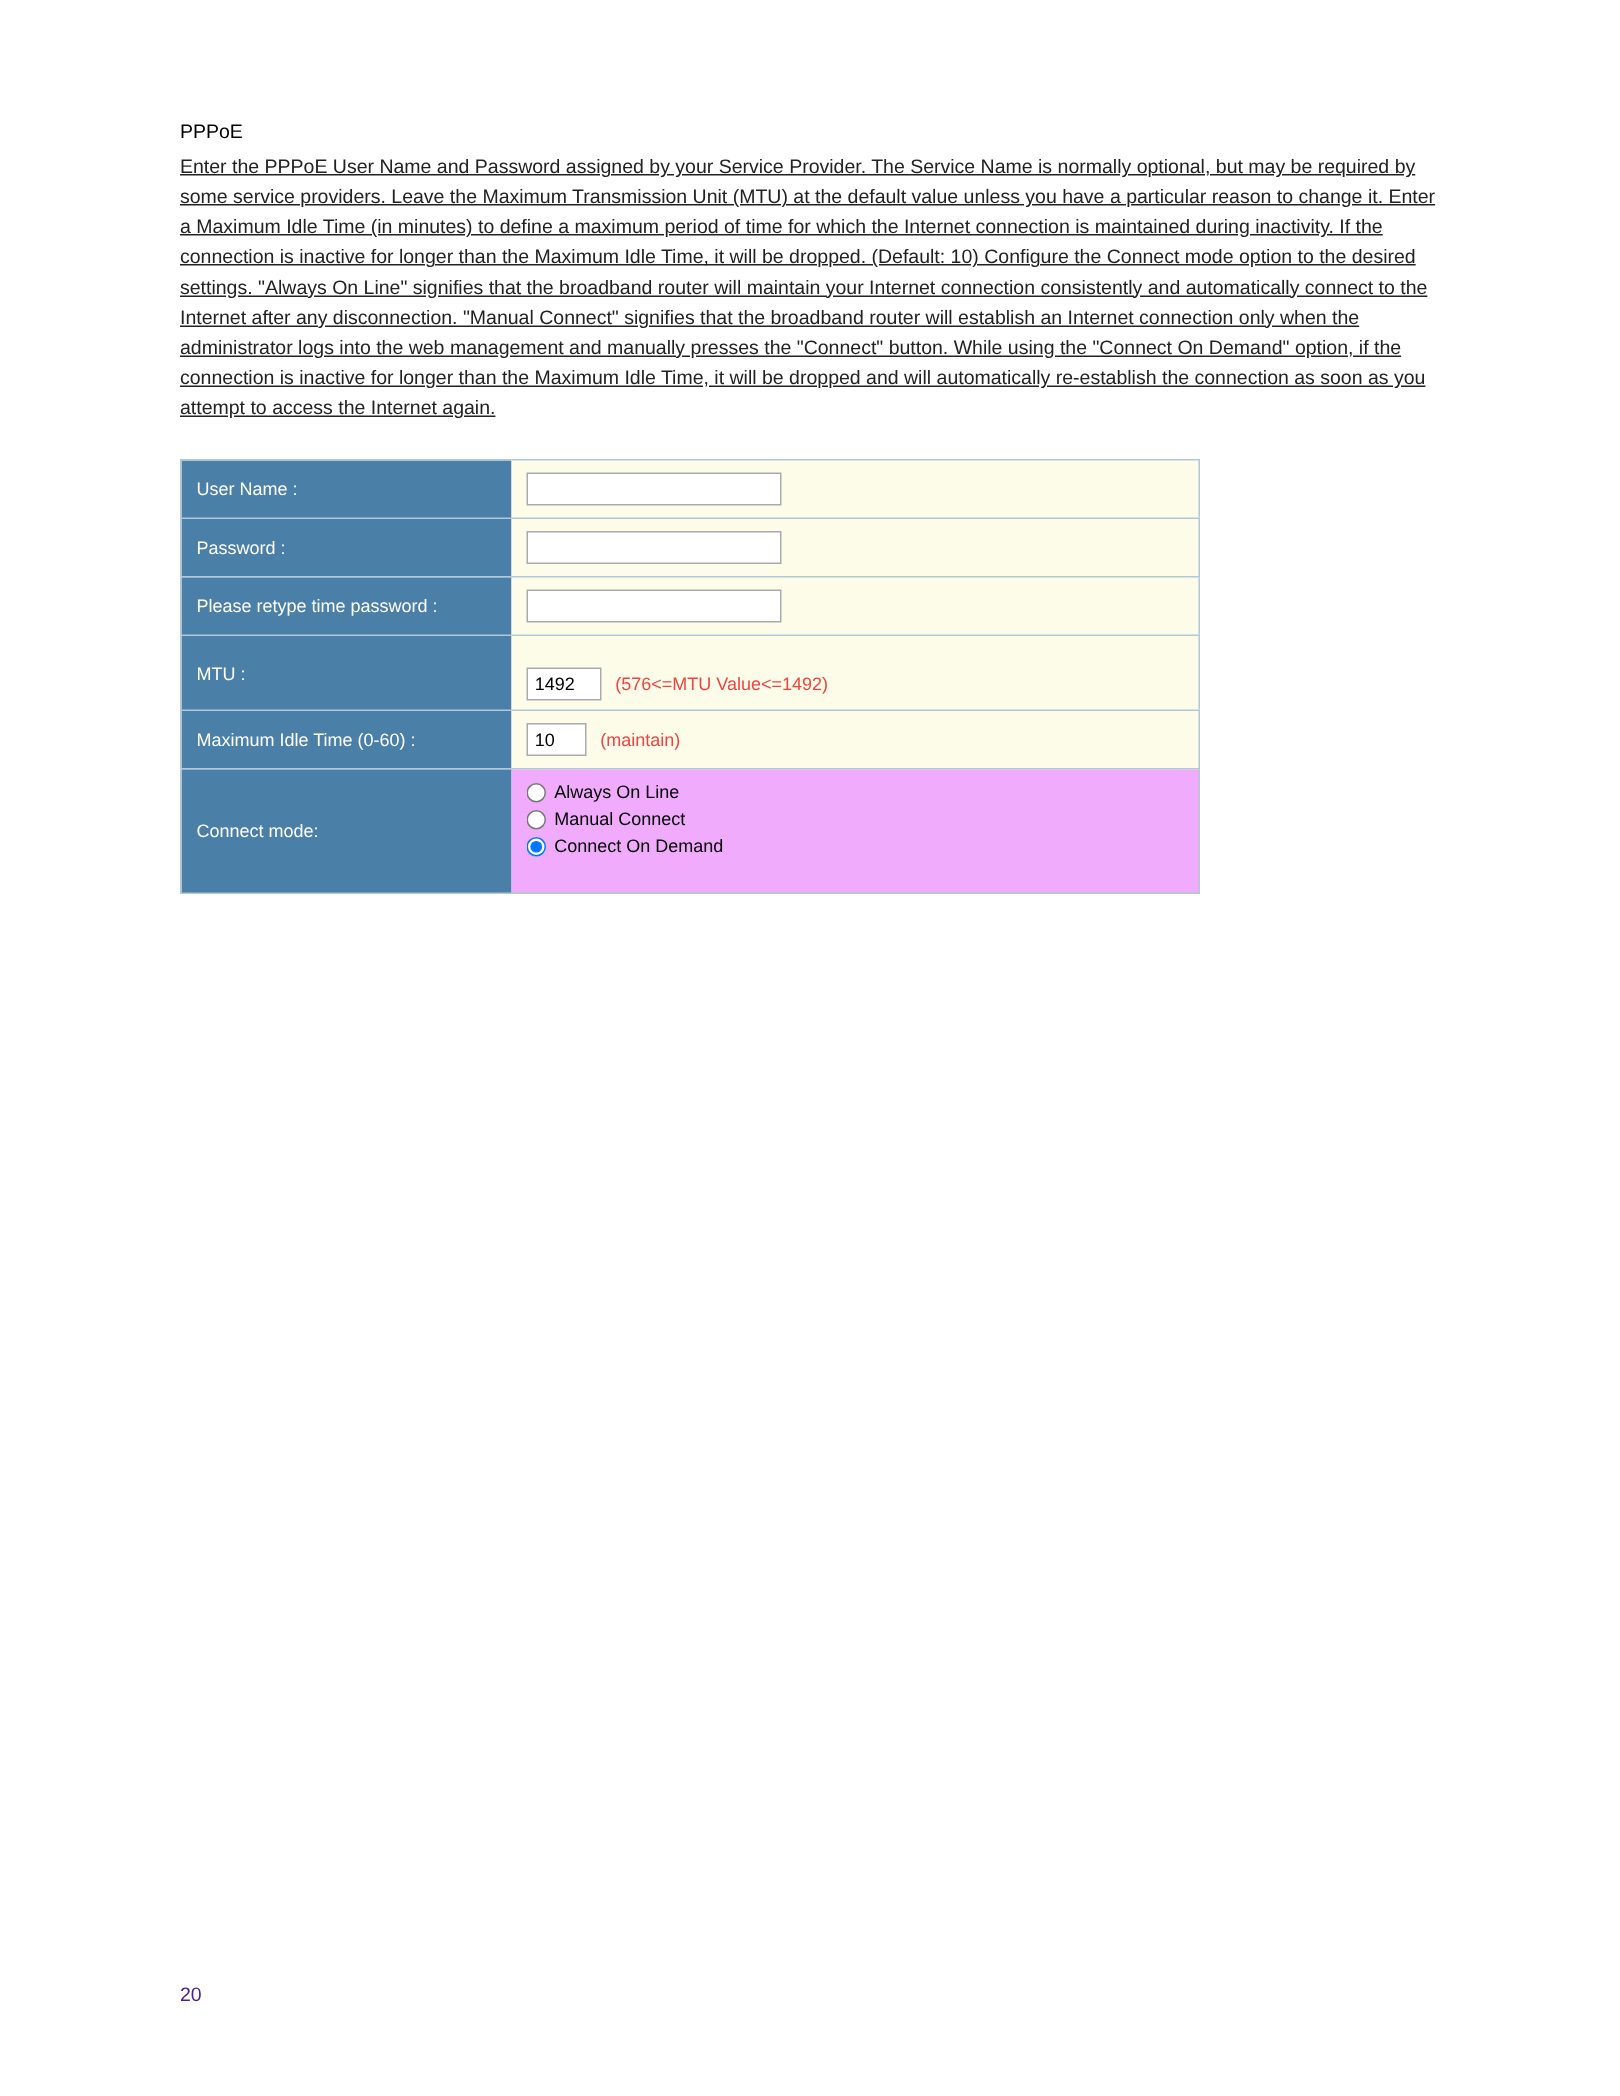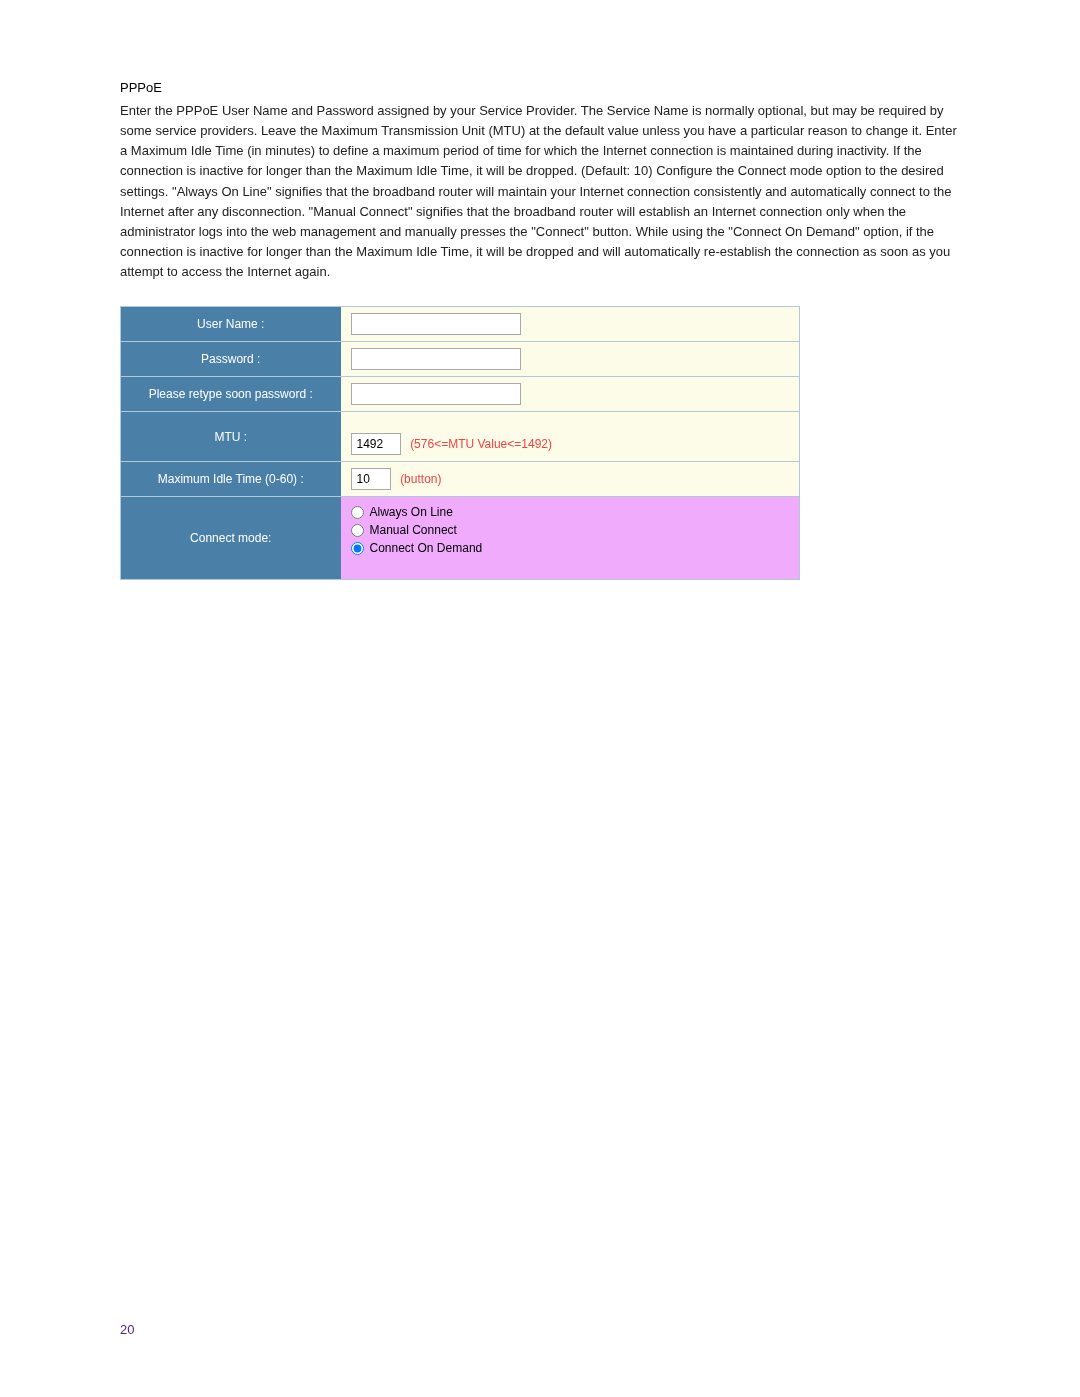--- a/index.html
+++ b/index.html
@@ -22,42 +22,43 @@
       font-weight: normal;
       margin-bottom: 6px;
       font-size: 13px;
     }
 
     .description {
       font-size: 13px;
       line-height: 1.55;
       margin-bottom: 24px;
       color: #222;
+      text-decoration: underline;
     }
 
     
     .form-table {
       width: 680px;
       border-collapse: collapse;
       border: 1px solid #b0c8d8;
     }
 
     .form-table tr {
       border-bottom: 1px solid #b0c8d8;
     }
 
     .form-table tr:last-child {
       border-bottom: none;
     }
 
     .label-cell {
       background-color: #4a7fa8;
       color: #ffffff;
-      text-align: center;
-      padding: 0 10px;
+      text-align: left;
+      padding: 12px 10px;
       font-size: 12px;
       width: 220px;
       vertical-align: middle;
     }
 
     .value-cell {
       background-color: #fdfce8;
       padding: 6px 10px;
       vertical-align: middle;
     }
@@ -129,37 +130,37 @@
       <input type="text" value="" style="">
     </td>
   </tr>
   <tr>
     <td class="label-cell">Password :</td>
     <td class="value-cell">
       <input type="password" value="" style="">
     </td>
   </tr>
   <tr>
-    <td class="label-cell">Please retype soon password :</td>
+    <td class="label-cell">Please retype time password :</td>
     <td class="value-cell">
       <input type="password" value="" style="">
     </td>
   </tr>
   <tr>
     <td class="label-cell">MTU :</td>
     <td class="value-cell">
       <input type="text" class="mtu-input" value="1492" style="">
       <span class="mtu-hint">(576&lt;=MTU Value&lt;=1492)</span>
     </td>
   </tr>
   <tr>
     <td class="label-cell">Maximum Idle Time (0-60) :</td>
     <td class="value-cell">
       <input type="text" class="idle-input" value="10" style="">
-      <span class="mtu-hint">(button)</span>
+      <span class="mtu-hint">(maintain)</span>
     </td>
   </tr>
   <tr>
     <td class="label-cell">Connect mode:</td>
     <td class="connect-mode-cell">
       <div class="radio-row">
         <input type="radio" name="connect_mode" value="always" style="">
         <span>Always On Line</span>
       </div>
       <div class="radio-row">

